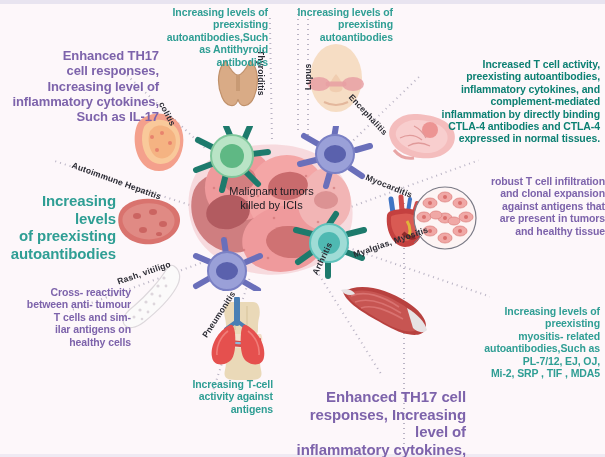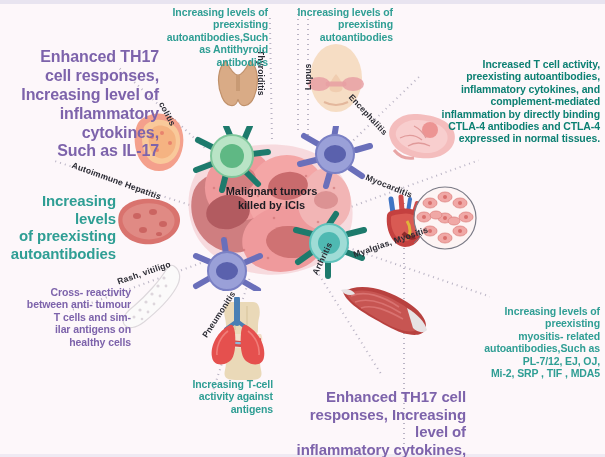--- a/index.html
+++ b/index.html
@@ -40,21 +40,21 @@
     color:#2b2b33;
     white-space:nowrap;
     letter-spacing:0.2px;
     transform-origin:0 0;
   }
 
   
   #tumour{position:absolute;left:168px;top:126px;width:205px;height:165px;}
   .center-caption{
     position:absolute;left:199px;top:185px;width:145px;
-    text-align:center;font-size:11px;font-weight:bold;color:#1c1c22;
+    text-align:center;font-size:11px;font-weight:normal;color:#1c1c22;
     line-height:1.25;white-space:pre-line;z-index:9;
   }
 
   
   .art{position:absolute;}
 </style>
 </head>
 <body>
 
 <div id="stage">
@@ -297,21 +297,21 @@
   <div class="organ-label" style="left:352px;top:250px;transform:rotate(-19deg);">Myalgias, Myositis</div>
 
   <div class="organ-label" style="left:310px;top:272px;transform:rotate(-64deg);">Arthritis</div>
 
   <div class="organ-label" style="left:200px;top:334px;transform:rotate(-57deg);">Pneumonitis</div>
 
   <div class="organ-label" style="left:116px;top:277px;transform:rotate(-19deg);">Rash,  vitiligo</div>
 
   <div class="organ-label" style="left:74px;top:160px;transform:rotate(20deg);">Autoimmune Hepatitis</div>
 
-  <div class="note purple" style="left:4px;top:48px;width:155px;font-size:16px;">Enhanced TH17
+  <div class="note purple" style="left:4px;top:48px;width:155px;font-size:13px;">Enhanced TH17
 cell responses,
 Increasing level of
 inflammatory cytokines,
 Such as IL-17</div>
 
   <div class="note teal" style="left:151px;top:6px;width:117px;font-size:10.5px;">Increasing levels of
 preexisting
 autoantibodies,Such
 as Antithyroid
 antibodies</div>
@@ -321,20 +321,25 @@
 autoantibodies</div>
 
   <div class="note dkteal" style="left:400px;top:19px;width:200px;font-size:10.5px;">Increased T cell activity,
 preexisting autoantibodies,
 inflammatory cytokines, and
 complement-mediated
 inflammation by directly binding
 CTLA-4 antibodies and CTLA-4
 expressed in normal tissues.</div>
 
+  <div class="note purple" style="left:465px;top:175px;width:140px;font-size:10.5px;">robust T cell infiltration
+and clonal expansion
+against antigens that
+are present in tumors
+and healthy tissue</div>
 
   <div class="note teal" style="left:4px;top:192px;width:112px;font-size:15px;">Increasing levels
 of preexisting
 autoantibodies</div>
 
   <div class="note teal" style="left:163px;top:378px;width:110px;font-size:10.5px;">Increasing T-cell
 activity against
 antigens</div>
 
   <div class="note purple" style="left:3px;top:286px;width:128px;font-size:10.5px;">Cross- reactivity

